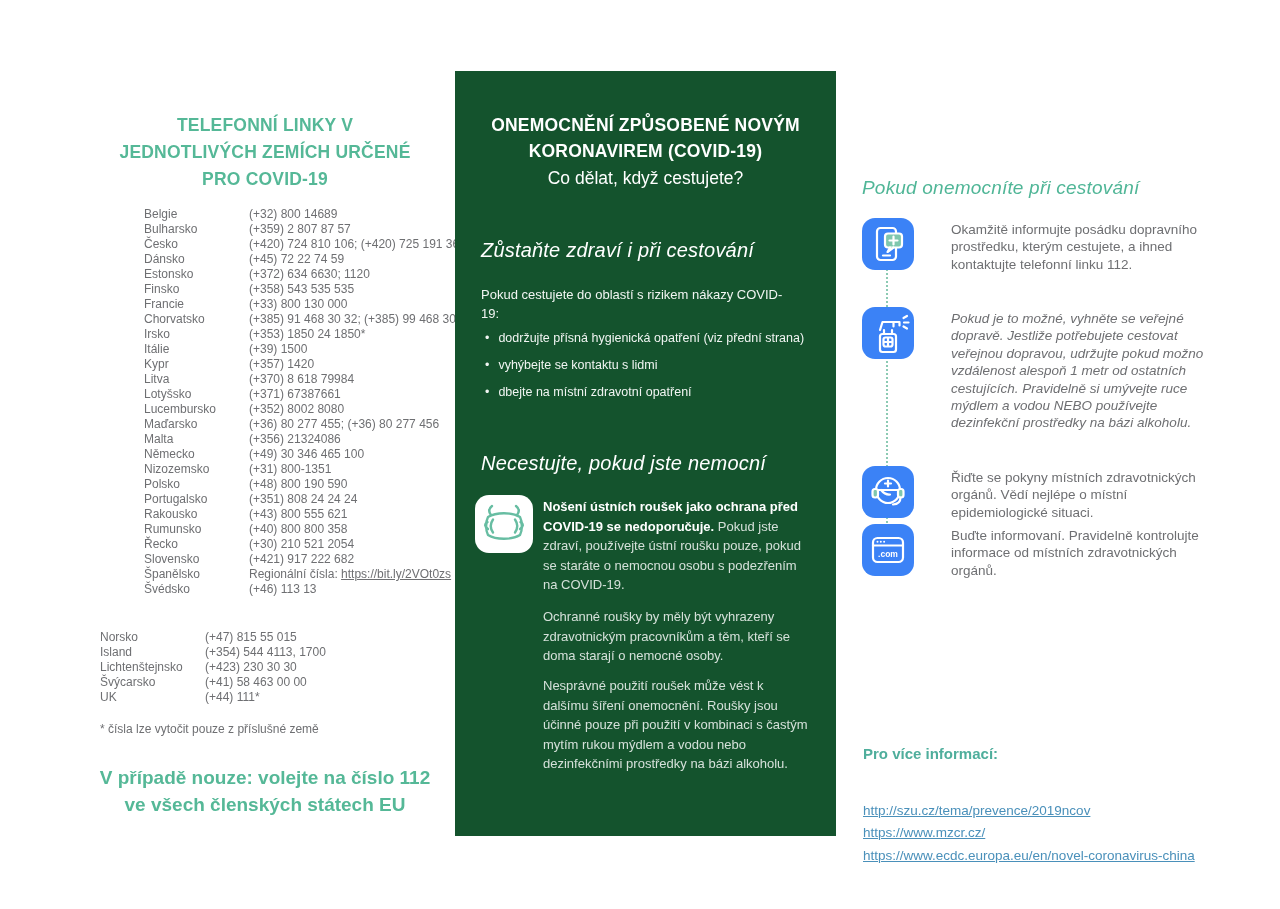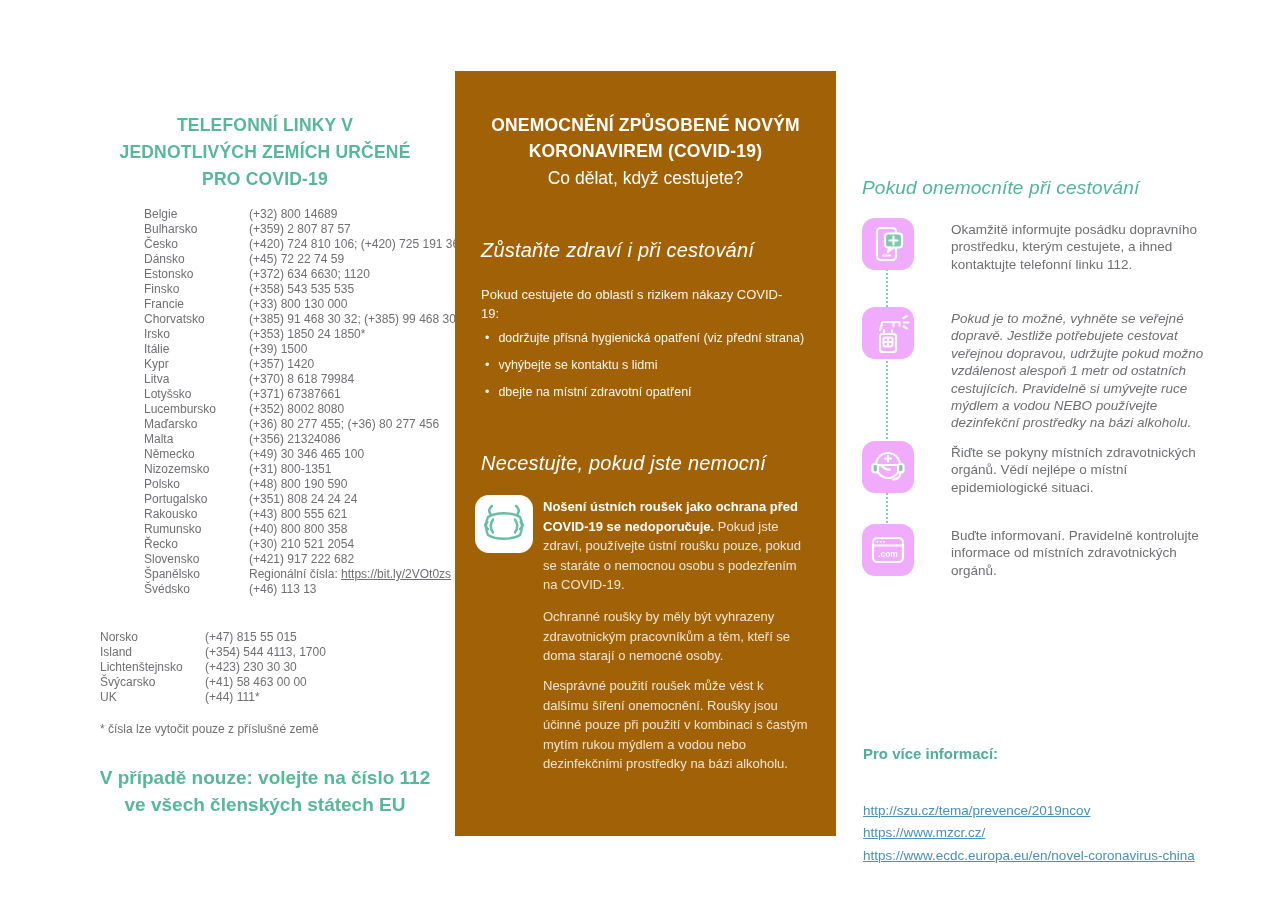--- a/index.html
+++ b/index.html
@@ -20,21 +20,21 @@
   .prow{height:15px;line-height:15px;white-space:nowrap;}
   .country{display:inline-block;width:105px;}
   .plink{text-decoration:underline;}
   .footnote{left:100px;top:722px;font-size:12px;color:#6e6f72;}
   .emergency{
     left:90px;top:764px;width:350px;text-align:center;
     color:#55b897;font-weight:bold;font-size:19px;line-height:27px;
   }
 
   
-  .panel{left:455px;top:71px;width:381px;height:765px;background:#a16207;}
+  .panel{left:455px;top:71px;width:381px;height:765px;background:#14532d;}
   .panel .abs{position:absolute;}
   .m-titleblock{left:0;top:41px;width:100%;text-align:center;color:#ffffff;}
   .m-title-line{font-weight:bold;font-size:17.5px;line-height:26px;letter-spacing:.2px;}
   .m-subtitle{font-size:17.5px;line-height:26px;margin-top:1px;}
   .m-heading{font-style:italic;font-size:20px;color:#ffffff;letter-spacing:.2px;}
   .m-h1{left:26px;top:168px;}
   .m-h2{left:26px;top:381px;}
   .m-intro{left:26px;top:214px;width:305px;font-size:13px;line-height:19px;color:rgba(255,255,255,.94);}
   .m-bullets{left:30px;top:258px;font-size:12.5px;color:rgba(255,255,255,.94);}
   .bullet{white-space:nowrap;line-height:18px;margin-bottom:9px;}
@@ -43,25 +43,25 @@
   .m-masktext{left:88px;top:426px;width:268px;font-size:13px;line-height:19.5px;color:rgba(255,255,255,.82);}
   .m-masktext .lead{color:#ffffff;font-weight:bold;}
   .m-para{width:268px;font-size:13px;line-height:19.5px;color:rgba(255,255,255,.82);}
   .m-para2{left:88px;top:536px;}
   .m-para3{left:88px;top:605px;}
 
   
   .r-heading{left:862px;top:177px;font-style:italic;font-size:19px;color:#50b697;letter-spacing:.2px;}
   .r-connector{left:886px;top:250px;height:300px;width:0;border-left:2px dotted #8ccab3;z-index:0;}
   .r-item{display:flex;z-index:1;}
-  .r-icon{width:52px;height:52px;background:#f0abfc;border-radius:13px;flex:0 0 52px;position:relative;z-index:1;}
+  .r-icon{width:52px;height:52px;background:#3b82f6;border-radius:13px;flex:0 0 52px;position:relative;z-index:1;}
   .r-text{margin-left:37px;width:275px;font-size:13.5px;line-height:17.4px;color:#6e6f72;padding-top:3px;}
   .r-item1{left:862px;top:218px;}
   .r-item2{left:862px;top:307px;font-style:italic;}
-  .r-item3{left:862px;top:441px;}
+  .r-item3{left:862px;top:466px;}
   .r-item4{left:862px;top:524px;}
   .r-infolabel{left:863px;top:745px;font-size:15px;font-weight:bold;color:#4fae9c;}
   .r-links{left:863px;top:800px;font-size:13.5px;line-height:22.3px;color:#4a90ba;}
   .ilink{text-decoration:underline;}
 
   svg{display:block;}
 </style>
 </head>
 <body>
 

